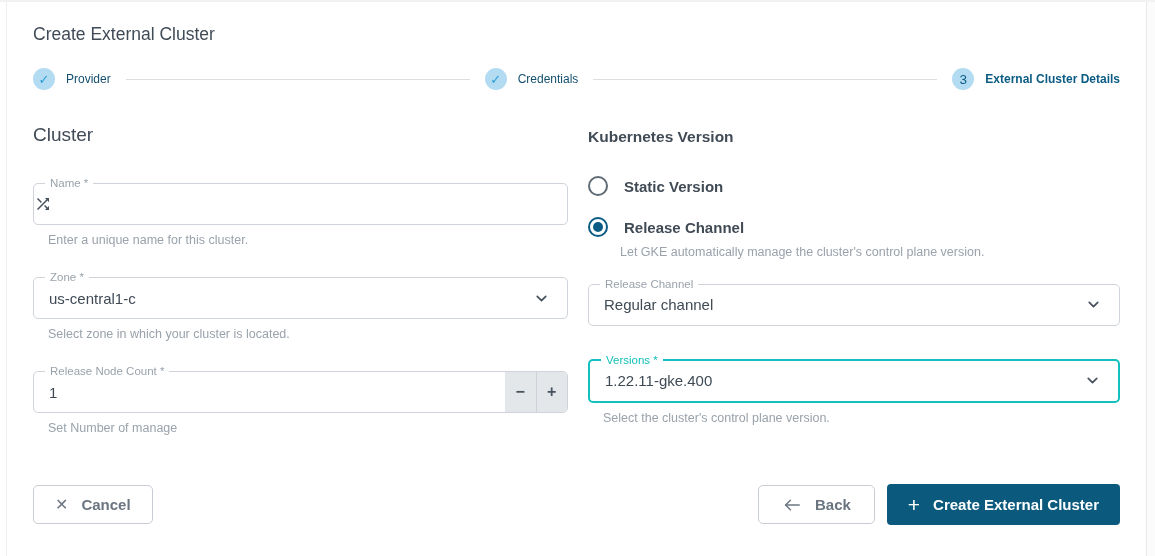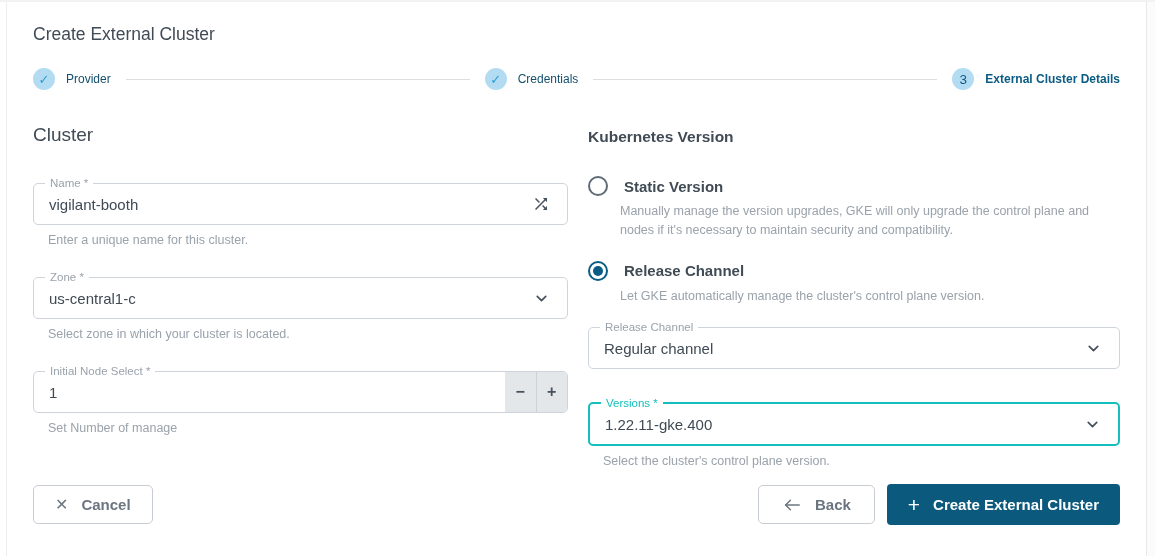--- a/index.html
+++ b/index.html
@@ -160,21 +160,20 @@
   </div>
 
   <div class="columns">
 
     <div class="col-left">
       <div class="section-heading-lg">Cluster</div>
 
       <div class="field-group first">
         <div class="field">
           <span class="field-label">Name *</span>
-          <span class="field-value">vigilant-booth</span>
           <span class="field-trailing">
             <svg width="18" height="18" viewBox="0 0 24 24" fill="#47525d">
               <path d="M10.59 9.17L5.41 4 4 5.41l5.17 5.17 1.42-1.41zM14.5 4l2.04 2.04L4 18.59 5.41 20 17.96 7.46 20 9.5V4h-5.5zm.33 9.41l-1.41 1.41 3.13 3.13L14.5 20H20v-5.5l-2.04 2.04-3.13-3.13z"></path>
             </svg>
           </span>
         </div>
         <div class="helper">Enter a unique name for this cluster.</div>
       </div>
 
       <div class="field-group">
@@ -185,39 +184,38 @@
             <svg width="17" height="17" viewBox="0 0 24 24" fill="none" stroke="#47525d" stroke-width="2.4" stroke-linecap="round" stroke-linejoin="round">
                 <path d="M6 9l6 6 6-6"></path>
               </svg>
           </span>
         </div>
         <div class="helper">Select zone in which your cluster is located.</div>
       </div>
 
       <div class="field-group">
         <div class="field">
-          <span class="field-label">Initial Node Select *</span>
+          <span class="field-label">Release Node Count *</span>
           <span class="field-value">1</span>
           <span class="num-stepper">
             <span class="num-btn">−</span>
             <span class="num-btn plus">+</span>
           </span>
         </div>
         <div class="helper">Set Number of manage</div>
       </div>
     </div>
 
     <div class="col-right">
       <div class="section-heading-sm">Kubernetes Version</div>
 
       <div class="radio-row">
         <span class="radio"></span>
         <span class="radio-label">Static Version</span>
       </div>
-      <div class="radio-desc">Manually manage the version upgrades, GKE will only upgrade the control plane and nodes if it's necessary to maintain security and compatibility.</div>
 
       <div class="radio-row second">
         <span class="radio checked"></span>
         <span class="radio-label">Release Channel</span>
       </div>
       <div class="radio-desc">Let GKE automatically manage the cluster's control plane version.</div>
 
       <div class="select-group">
         <div class="field">
           <span class="field-label">Release Channel</span>

